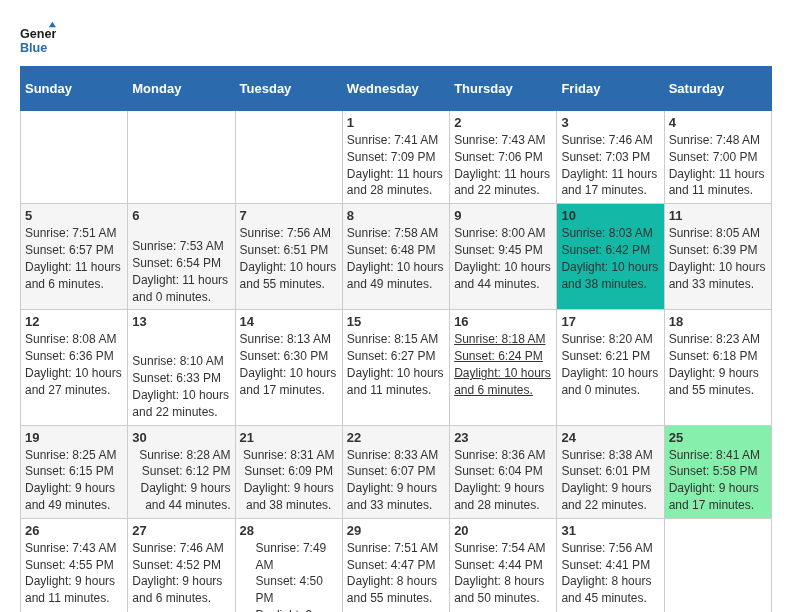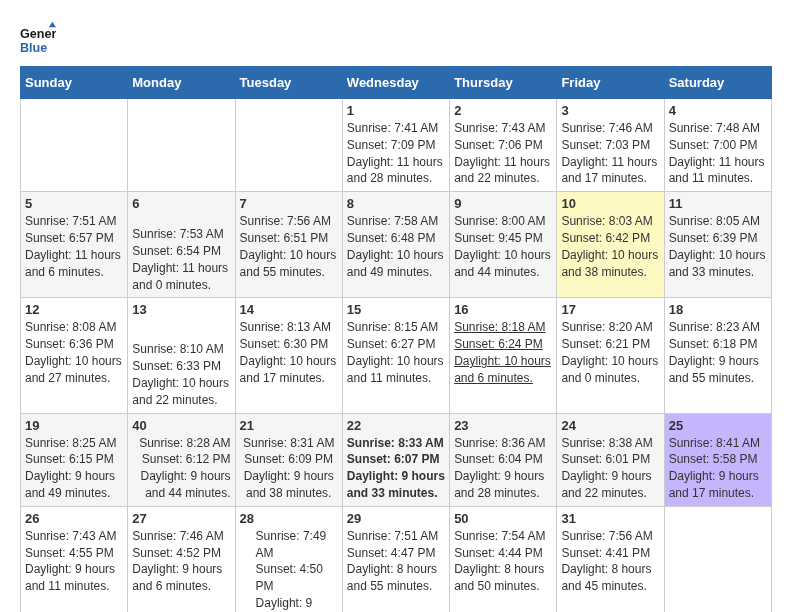--- a/index.html
+++ b/index.html
@@ -40,21 +40,21 @@
     .calendar {
       width: 100%;
       border-collapse: collapse;
       border: 1px solid #ccc;
     }
     .calendar th {
       background: #2a6aad;
       color: #fff;
       font-size: 13px;
       font-weight: bold;
-      padding: 8px 4px;
+      padding: 14px 4px;
       text-align: left;
       border: 1px solid #2a6aad;
     }
     .calendar td {
       vertical-align: top;
       border: 1px solid #ccc;
       padding: 4px 4px;
       width: calc(100% / 7);
       min-height: 80px;
       font-size: 10.5px;
@@ -174,21 +174,21 @@
 Daylight: 10 hours
 and 49 minutes.</div>
         </td>
         <td style="background: rgb(245, 245, 245);">
           <span class="day-number">9</span>
           <div class="cell-content" style="white-space: pre-line;">Sunrise: 8:00 AM
 Sunset: 9:45 PM
 Daylight: 10 hours
 and 44 minutes.</div>
         </td>
-        <td style="background: #fef9c3;">
+        <td style="background: #14b8a6;">
           <span class="day-number">10</span>
           <div class="cell-content" style="white-space: pre-line;">Sunrise: 8:03 AM
 Sunset: 6:42 PM
 Daylight: 10 hours
 and 38 minutes.</div>
         </td>
         <td style="background: rgb(245, 245, 245);">
           <span class="day-number">11</span>
           <div class="cell-content" style="white-space: pre-line;">Sunrise: 8:05 AM
 Sunset: 6:39 PM
@@ -249,55 +249,55 @@
       </tr>
       <tr>
         <td style="background: rgb(245, 245, 245);">
           <span class="day-number">19</span>
           <div class="cell-content" style="white-space: pre-line;">Sunrise: 8:25 AM
 Sunset: 6:15 PM
 Daylight: 9 hours
 and 49 minutes.</div>
         </td>
         <td style="background: rgb(245, 245, 245);">
-          <span class="day-number">40</span>
+          <span class="day-number">30</span>
           <div class="cell-content" style="white-space: pre-line; text-align: right;">Sunrise: 8:28 AM
 Sunset: 6:12 PM
 Daylight: 9 hours
 and 44 minutes.</div>
         </td>
         <td style="background: rgb(245, 245, 245);">
           <span class="day-number">21</span>
           <div class="cell-content" style="white-space: pre-line; text-align: center;">Sunrise: 8:31 AM
 Sunset: 6:09 PM
 Daylight: 9 hours
 and 38 minutes.</div>
         </td>
         <td style="background: rgb(245, 245, 245);">
           <span class="day-number">22</span>
-          <div class="cell-content" style="white-space: pre-line; font-weight: bold;">Sunrise: 8:33 AM
+          <div class="cell-content" style="white-space: pre-line;">Sunrise: 8:33 AM
 Sunset: 6:07 PM
 Daylight: 9 hours
 and 33 minutes.</div>
         </td>
         <td style="background: rgb(245, 245, 245);">
           <span class="day-number">23</span>
           <div class="cell-content" style="white-space: pre-line;">Sunrise: 8:36 AM
 Sunset: 6:04 PM
 Daylight: 9 hours
 and 28 minutes.</div>
         </td>
         <td style="background: rgb(245, 245, 245);">
           <span class="day-number">24</span>
           <div class="cell-content" style="white-space: pre-line;">Sunrise: 8:38 AM
 Sunset: 6:01 PM
 Daylight: 9 hours
 and 22 minutes.</div>
         </td>
-        <td style="background: #c4b5fd;">
+        <td style="background: #86efac;">
           <span class="day-number">25</span>
           <div class="cell-content" style="white-space: pre-line;">Sunrise: 8:41 AM
 Sunset: 5:58 PM
 Daylight: 9 hours
 and 17 minutes.</div>
         </td>
       </tr>
       <tr>
         <td>
           <span class="day-number">26</span>
@@ -321,21 +321,21 @@
 and 1 minute.</div>
         </td>
         <td>
           <span class="day-number">29</span>
           <div class="cell-content" style="white-space: pre-line;">Sunrise: 7:51 AM
 Sunset: 4:47 PM
 Daylight: 8 hours
 and 55 minutes.</div>
         </td>
         <td>
-          <span class="day-number">50</span>
+          <span class="day-number">20</span>
           <div class="cell-content" style="white-space: pre-line;">Sunrise: 7:54 AM
 Sunset: 4:44 PM
 Daylight: 8 hours
 and 50 minutes.</div>
         </td>
         <td>
           <span class="day-number">31</span>
           <div class="cell-content" style="white-space: pre-line;">Sunrise: 7:56 AM
 Sunset: 4:41 PM
 Daylight: 8 hours

